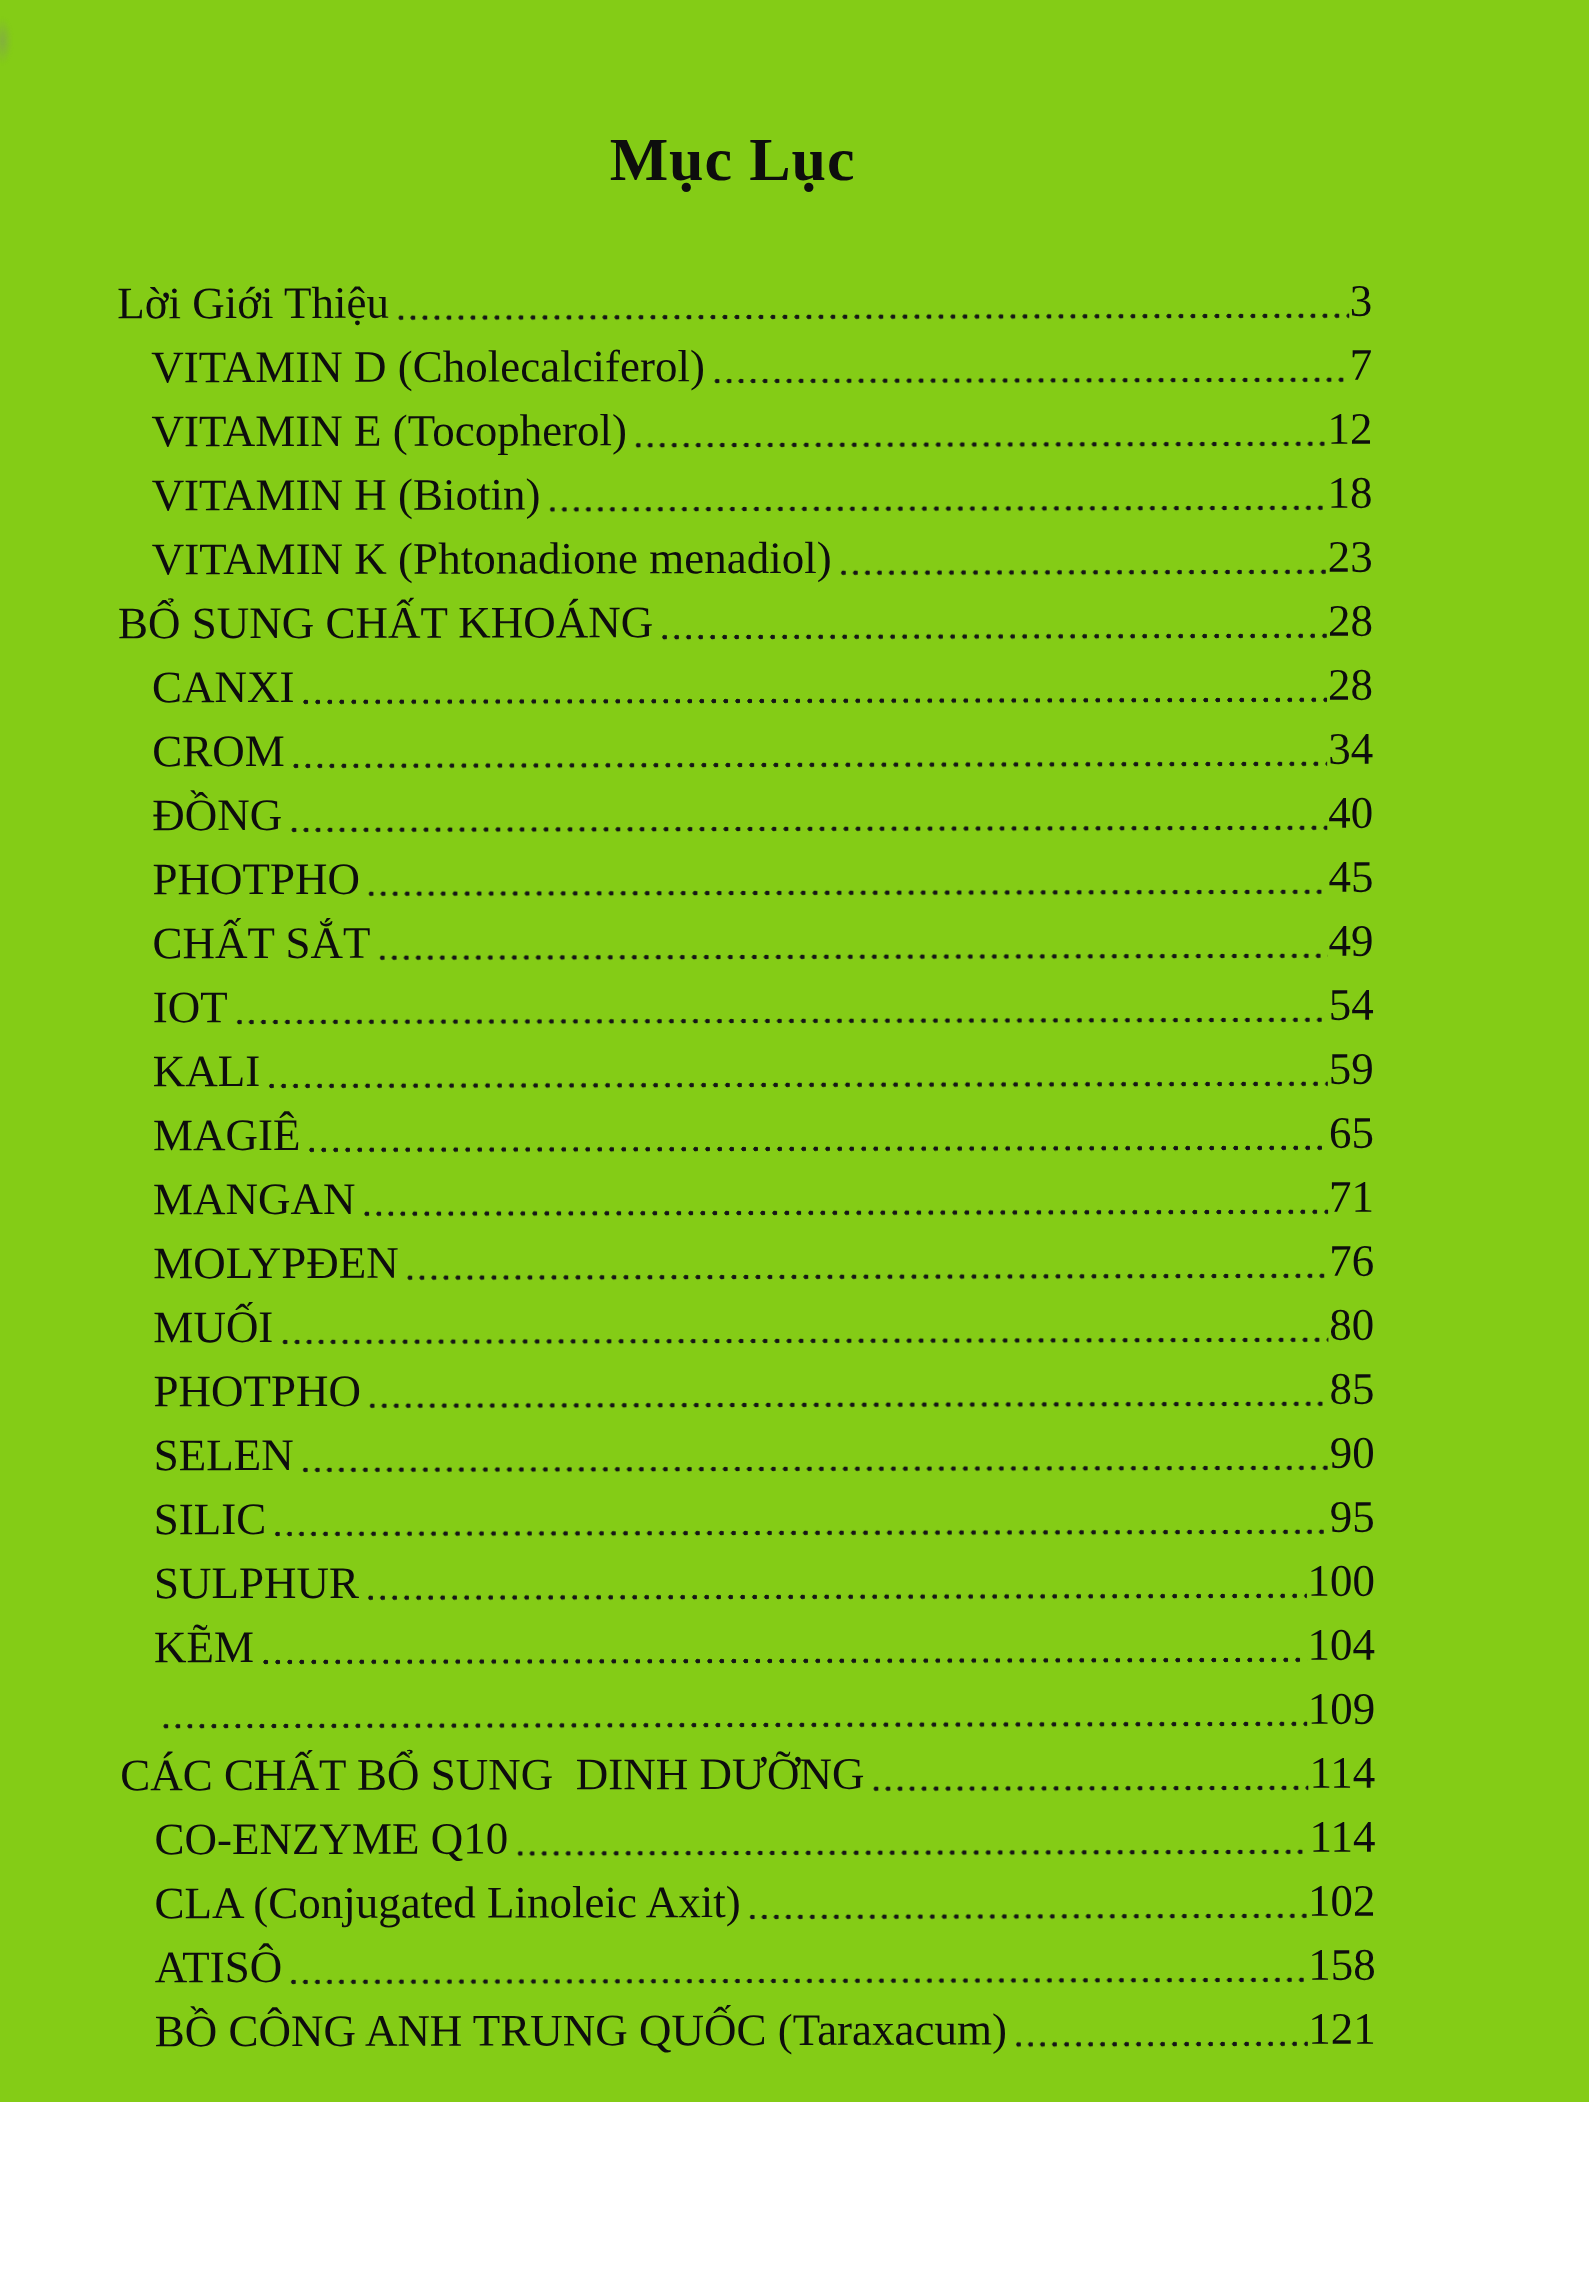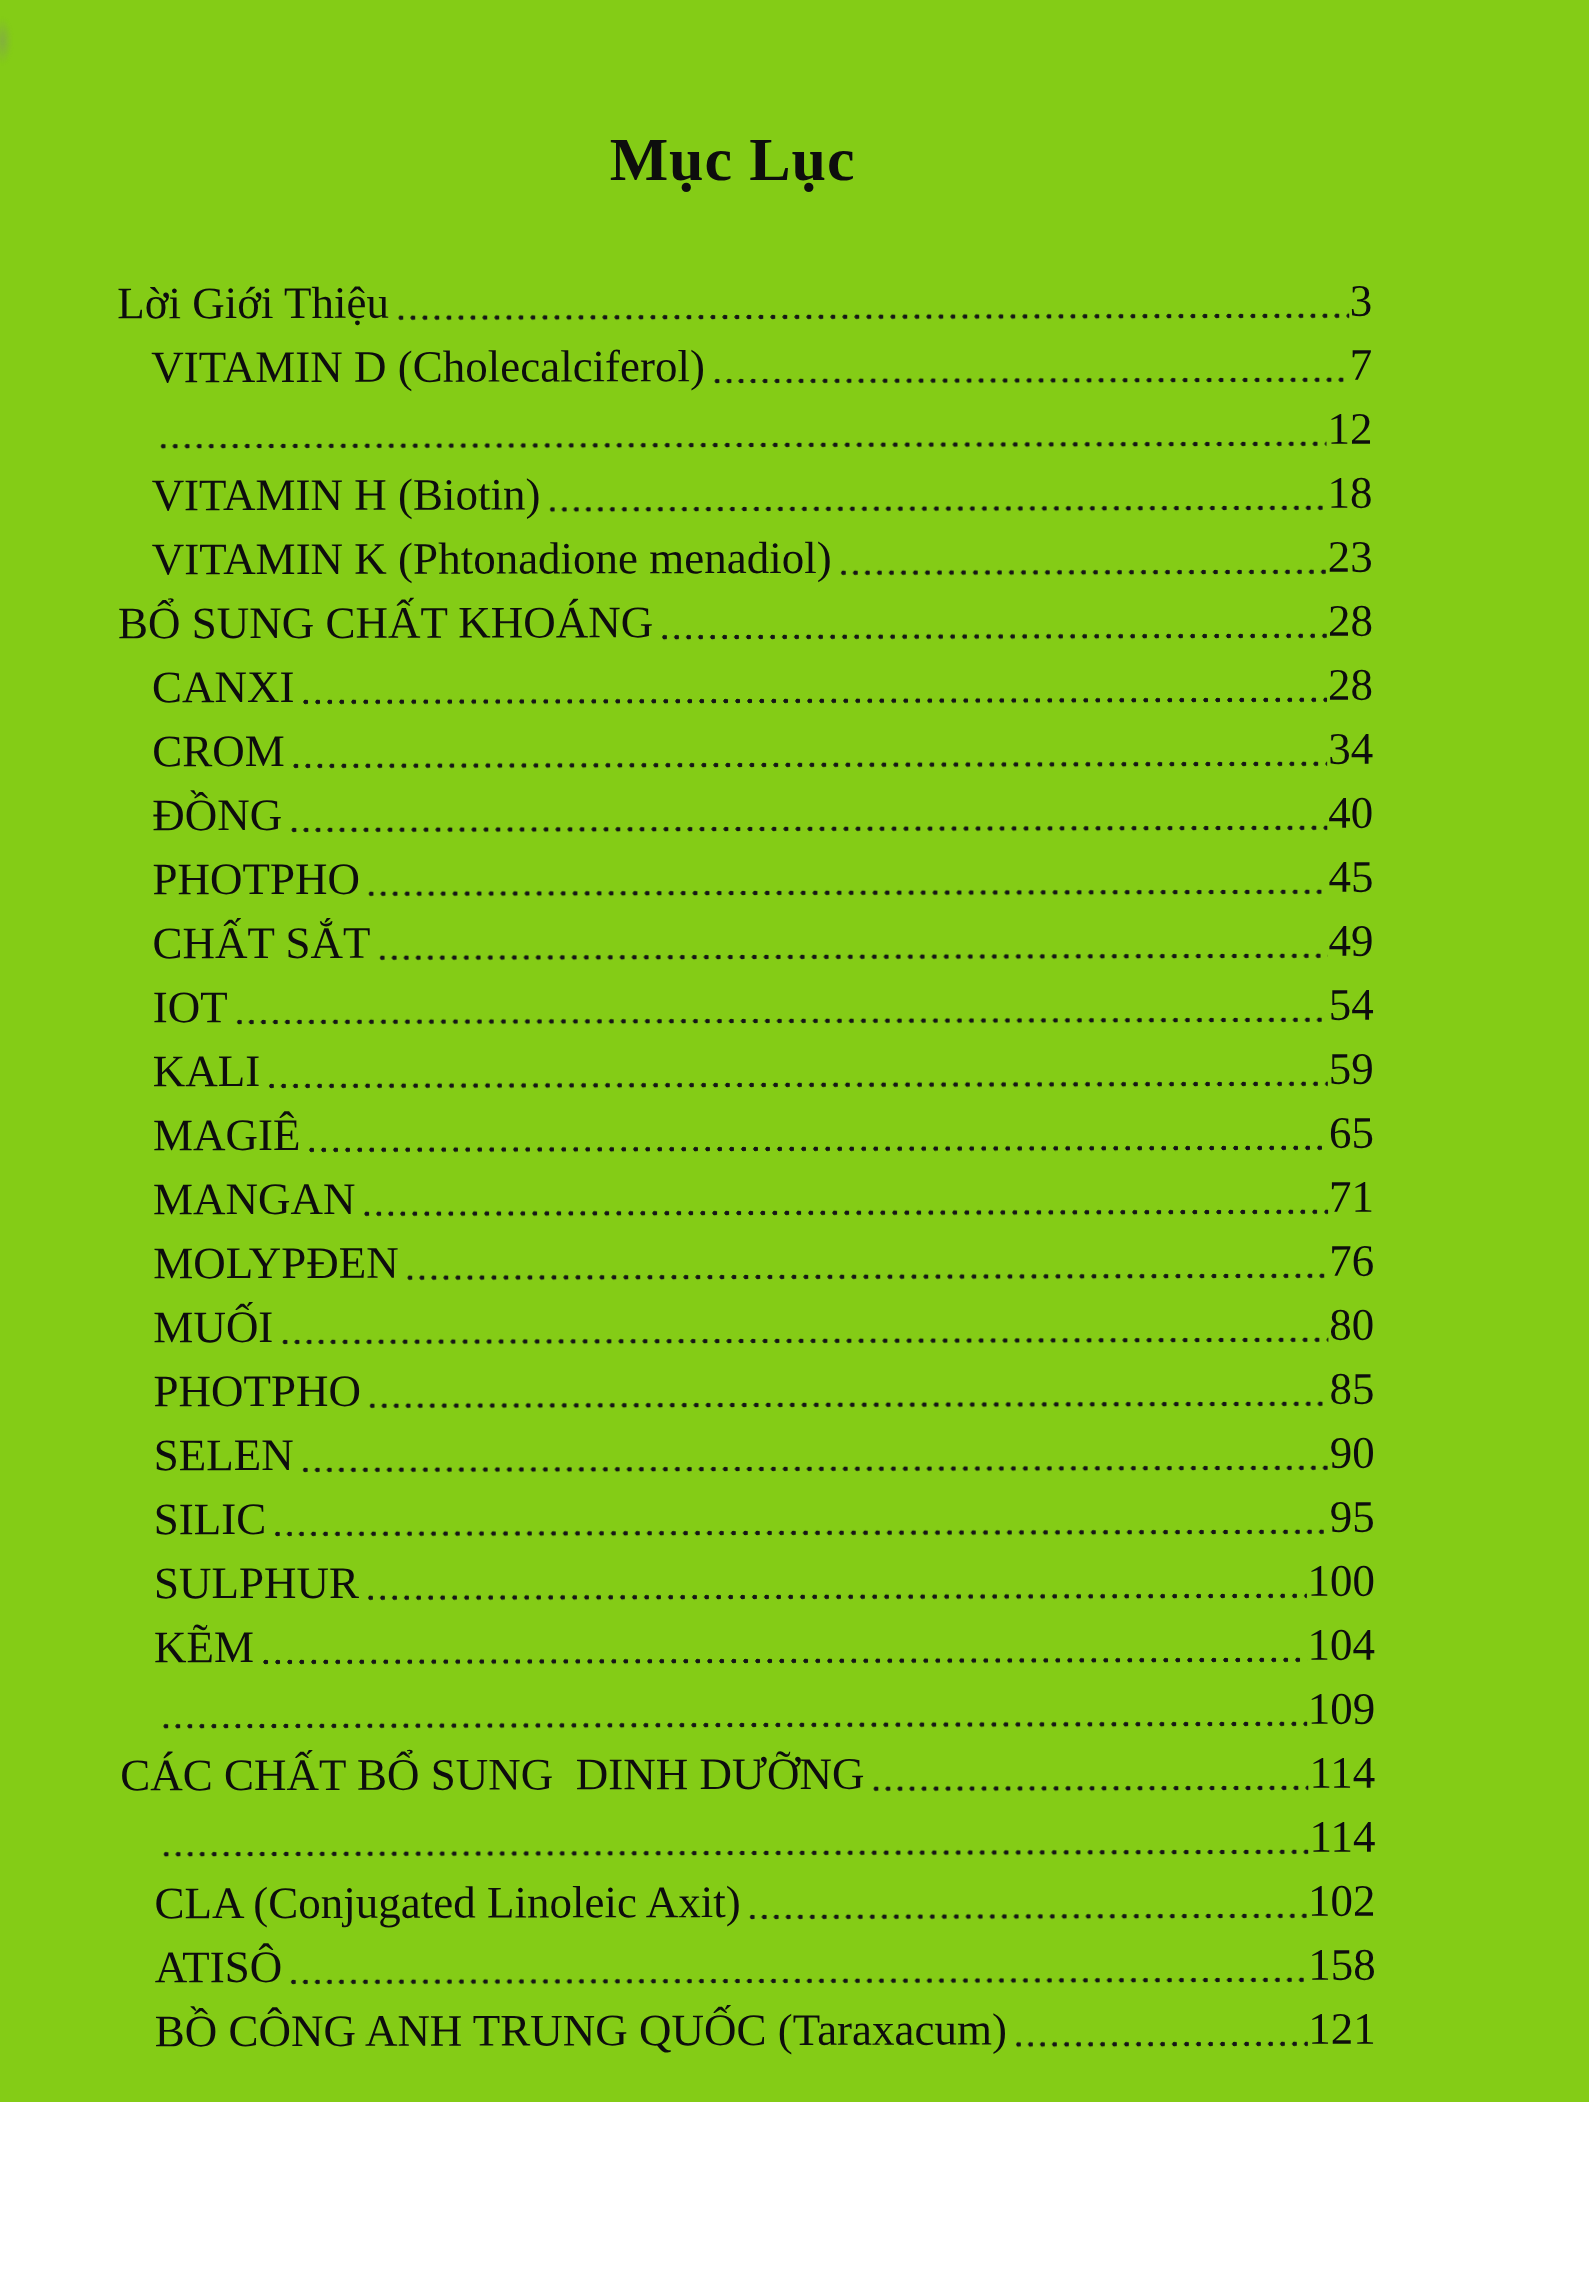--- a/index.html
+++ b/index.html
@@ -79,20 +79,21 @@
     <span class="toc-label">Lời Giới Thiệu</span>
     <span class="toc-leader"></span>
     <span class="toc-page">3</span>
   </div>
       <div class="toc-row level-2">
     <span class="toc-label">VITAMIN D (Cholecalciferol)</span>
     <span class="toc-leader"></span>
     <span class="toc-page">7</span>
   </div>
       <div class="toc-row level-2">
+    <span class="toc-label">VITAMIN E (Tocopherol)</span>
     <span class="toc-leader"></span>
     <span class="toc-page">12</span>
   </div>
       <div class="toc-row level-2">
     <span class="toc-label">VITAMIN H (Biotin)</span>
     <span class="toc-leader"></span>
     <span class="toc-page">18</span>
   </div>
       <div class="toc-row level-2">
     <span class="toc-label">VITAMIN K (Phtonadione menadiol)</span>
@@ -187,20 +188,21 @@
       <div class="toc-row level-2">
     <span class="toc-leader"></span>
     <span class="toc-page">109</span>
   </div>
       <div class="toc-row level-1">
     <span class="toc-label">CÁC CHẤT BỔ SUNG  DINH DƯỠNG</span>
     <span class="toc-leader"></span>
     <span class="toc-page">114</span>
   </div>
       <div class="toc-row level-2">
+    <span class="toc-label">CO-ENZYME Q10</span>
     <span class="toc-leader"></span>
     <span class="toc-page">114</span>
   </div>
       <div class="toc-row level-2">
     <span class="toc-label">CLA (Conjugated Linoleic Axit)</span>
     <span class="toc-leader"></span>
     <span class="toc-page">102</span>
   </div>
       <div class="toc-row level-2">
     <span class="toc-label">ATISÔ</span>

